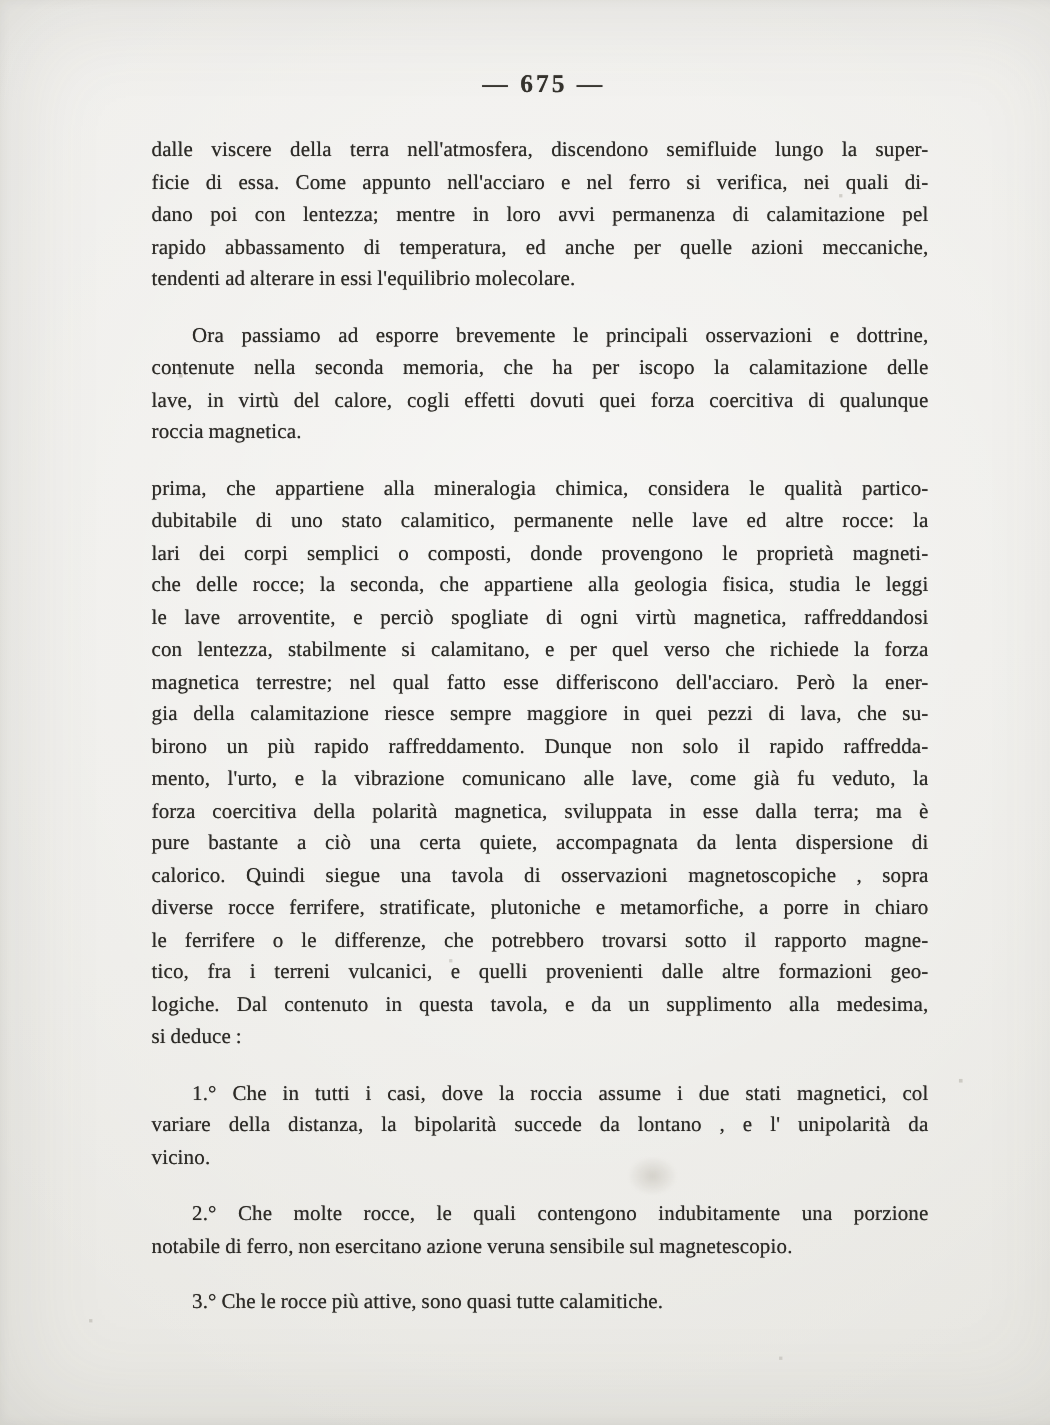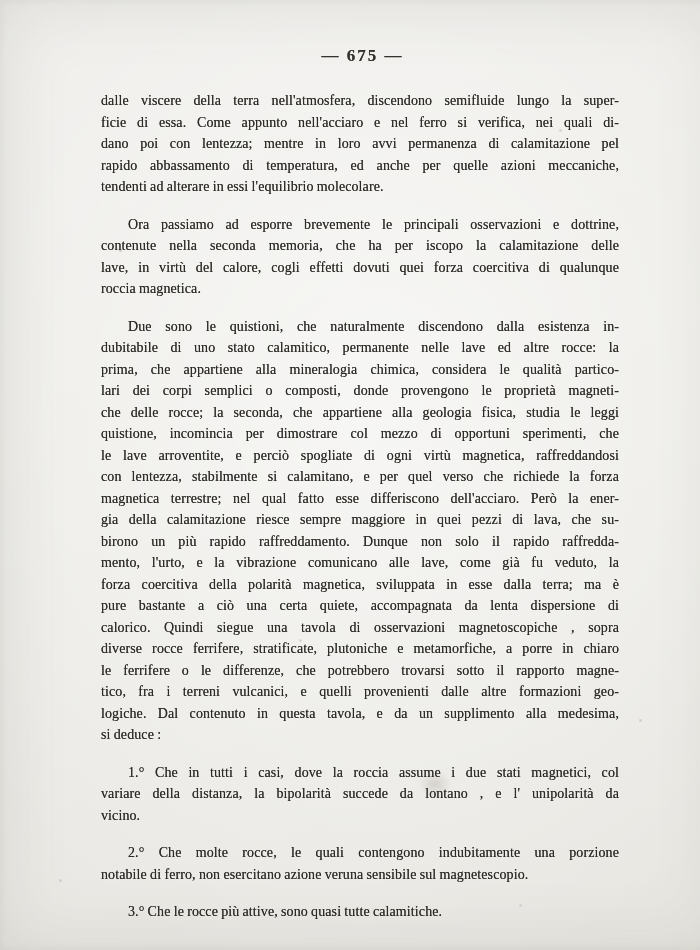--- a/index.html
+++ b/index.html
@@ -91,26 +91,24 @@
         <div class="line">rapido abbassamento di temperatura, ed anche per quelle azioni meccaniche,</div>
         <div class="line last">tendenti ad alterare in essi l'equilibrio molecolare.</div>
       </div>
       <div class="paragraph">
         <div class="line indent">Ora passiamo ad esporre brevemente le principali osservazioni e dottrine,</div>
         <div class="line">contenute nella seconda memoria, che ha per iscopo la calamitazione delle</div>
         <div class="line">lave, in virtù del calore, cogli effetti dovuti quei forza coercitiva di qualunque</div>
         <div class="line last">roccia magnetica.</div>
       </div>
       <div class="paragraph">
-        <div class="line indent">Due sono le quistioni, che naturalmente discendono dalla esistenza in-</div>
+        <div class="line">prima, che appartiene alla mineralogia chimica, considera le qualità partico-</div>
         <div class="line">dubitabile di uno stato calamitico, permanente nelle lave ed altre rocce: la</div>
-        <div class="line">prima, che appartiene alla mineralogia chimica, considera le qualità partico-</div>
         <div class="line">lari dei corpi semplici o composti, donde provengono le proprietà magneti-</div>
         <div class="line">che delle rocce; la seconda, che appartiene alla geologia fisica, studia le leggi</div>
-        <div class="line">quistione, incomincia per dimostrare col mezzo di opportuni sperimenti, che</div>
         <div class="line">le lave arroventite, e perciò spogliate di ogni virtù magnetica, raffreddandosi</div>
         <div class="line">con lentezza, stabilmente si calamitano, e per quel verso che richiede la forza</div>
         <div class="line">magnetica terrestre; nel qual fatto esse differiscono dell'acciaro. Però la ener-</div>
         <div class="line">gia della calamitazione riesce sempre maggiore in quei pezzi di lava, che su-</div>
         <div class="line">birono un più rapido raffreddamento. Dunque non solo il rapido raffredda-</div>
         <div class="line">mento, l'urto, e la vibrazione comunicano alle lave, come già fu veduto, la</div>
         <div class="line">forza coercitiva della polarità magnetica, sviluppata in esse dalla terra; ma è</div>
         <div class="line">pure bastante a ciò una certa quiete, accompagnata da lenta dispersione di</div>
         <div class="line">calorico. Quindi siegue una tavola di osservazioni magnetoscopiche , sopra</div>
         <div class="line">diverse rocce ferrifere, stratificate, plutoniche e metamorfiche, a porre in chiaro</div>

